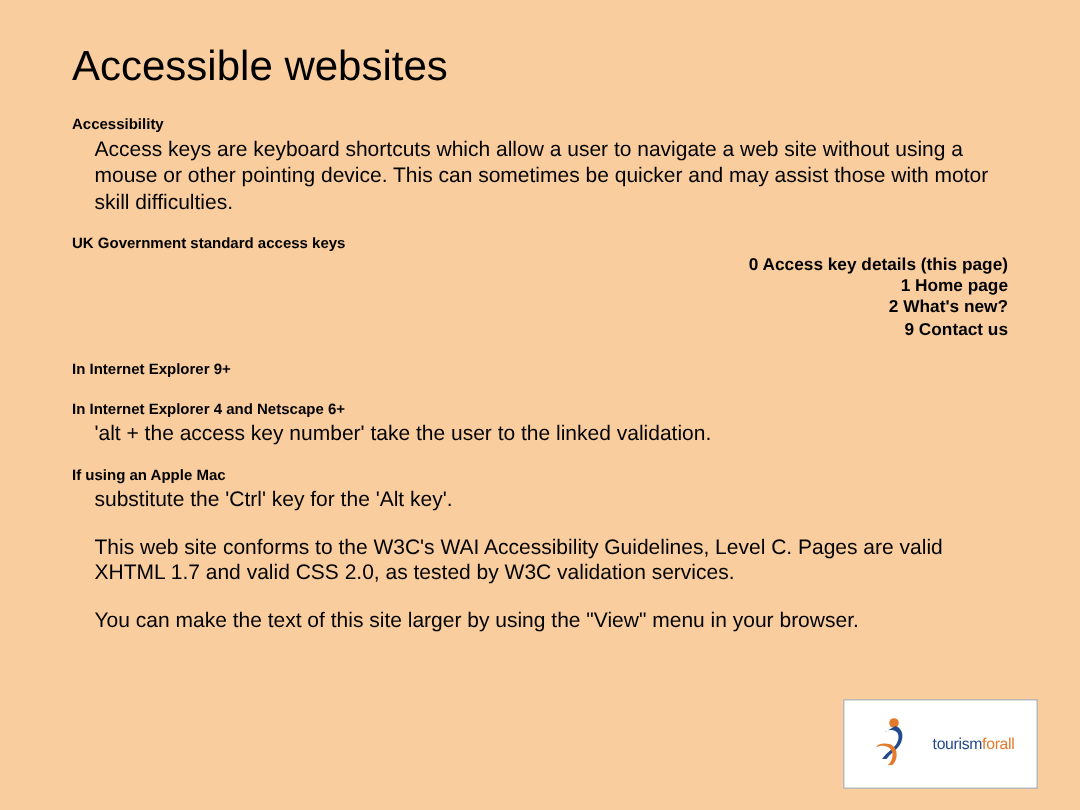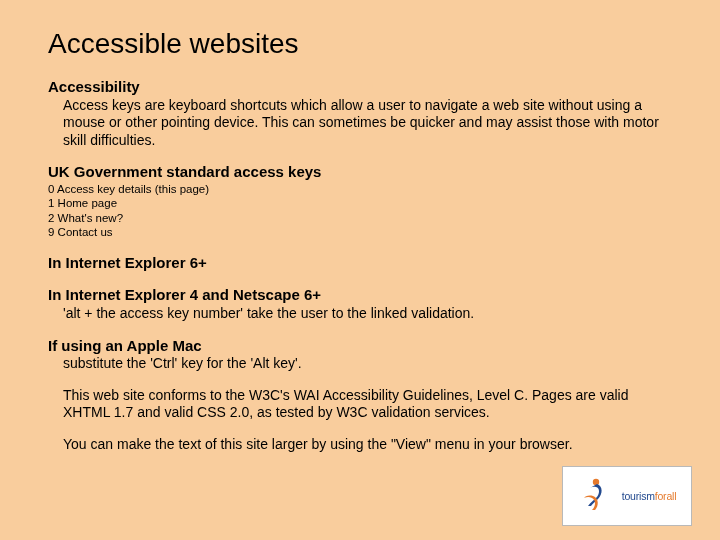--- a/index.html
+++ b/index.html
@@ -13,34 +13,35 @@
     position: relative;
     overflow: hidden;
   }
   h1 {
     font-size: 28px;
     font-weight: 400;
     margin-bottom: 18px;
   }
   .section { margin-bottom: 14px; }
   .section-head {
-    font-size: 15px;
+    font-size: 10px;
     font-weight: bold;
     line-height: 1.25;
   }
   .section-body {
     font-size: 14px;
     font-weight: 400;
     line-height: 1.25;
     margin-left: 15px;
   }
   .keys-list div {
     font-size: 11.5px;
-    font-weight: normal;
+    font-weight: bold;
     line-height: 1.25;
+    text-align: right;
   }
   .logo-box {
     position: absolute;
     right: 28px;
     bottom: 14px;
     width: 130px;
     height: 60px;
     background: #fff;
     border: 1px solid #b9b9b9;
     display: flex;
@@ -70,21 +71,21 @@
   <div class="section-head">UK Government standard access keys</div>
   <div class="keys-list">
     <div>0 Access key details (this page)</div>
     <div>1 Home page</div>
     <div>2 What's new?</div>
     <div>9 Contact us</div>
   </div>
 </div>
 
 <div class="section">
-  <div class="section-head">In Internet Explorer 6+</div>
+  <div class="section-head">In Internet Explorer 9+</div>
 </div>
 
 <div class="section">
   <div class="section-head">In Internet Explorer 4 and Netscape 6+</div>
   <div class="section-body">'alt + the access key number' take the user to the linked validation.</div>
 </div>
 
 <div class="section">
   <div class="section-head">If using an Apple Mac</div>
   <div class="section-body">substitute the 'Ctrl' key for the 'Alt key'.</div>

